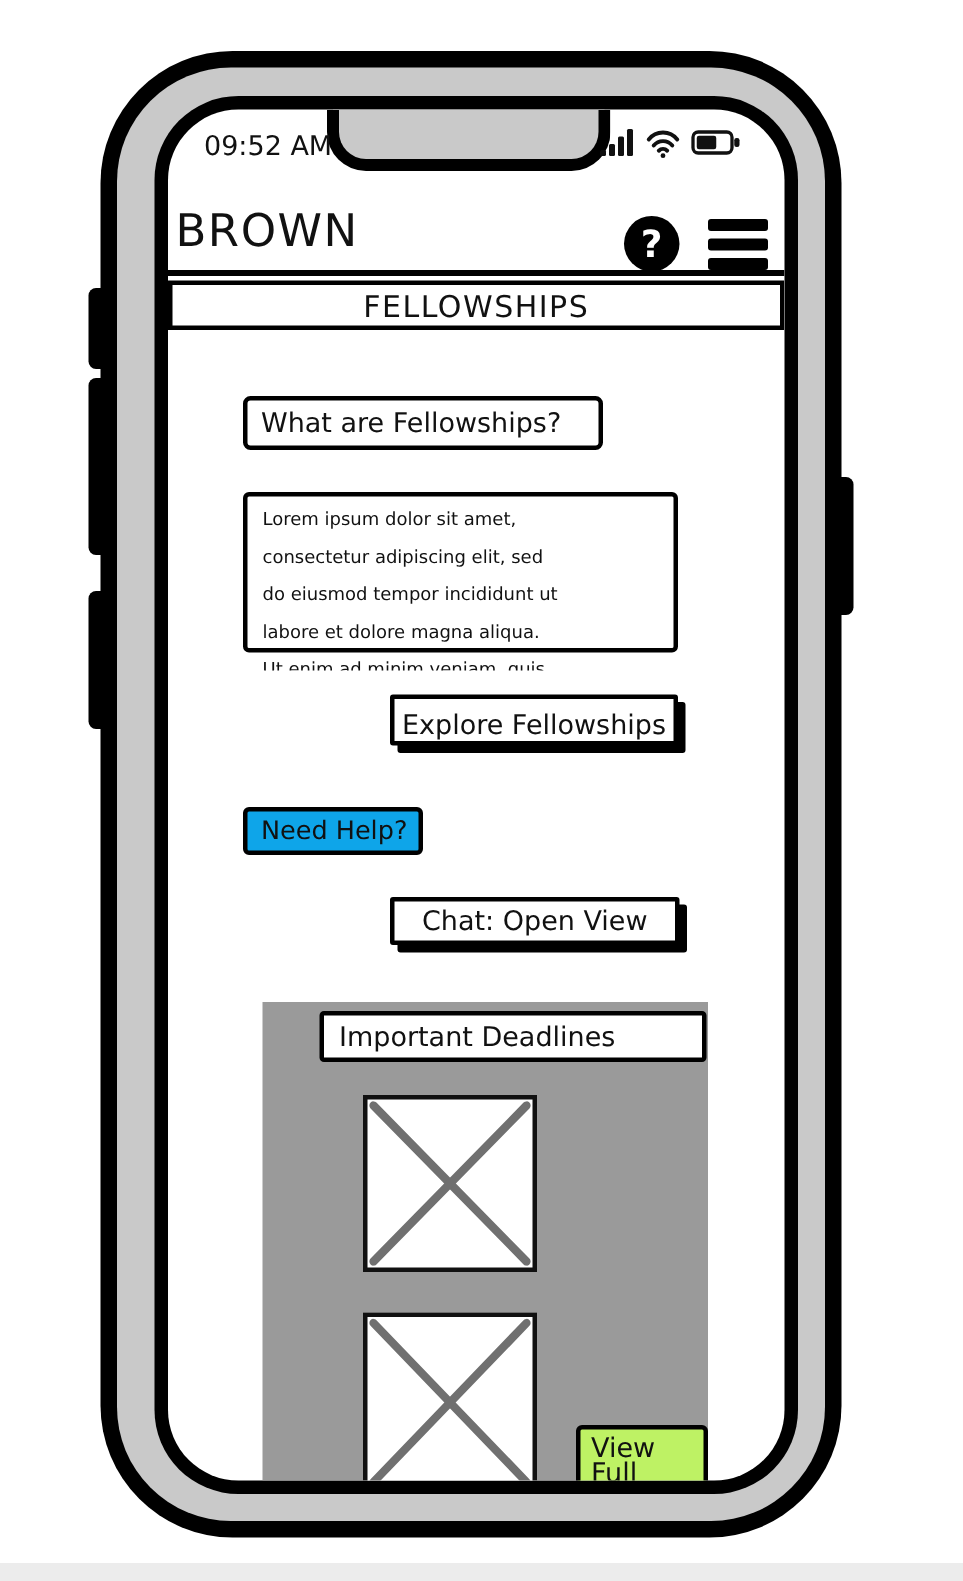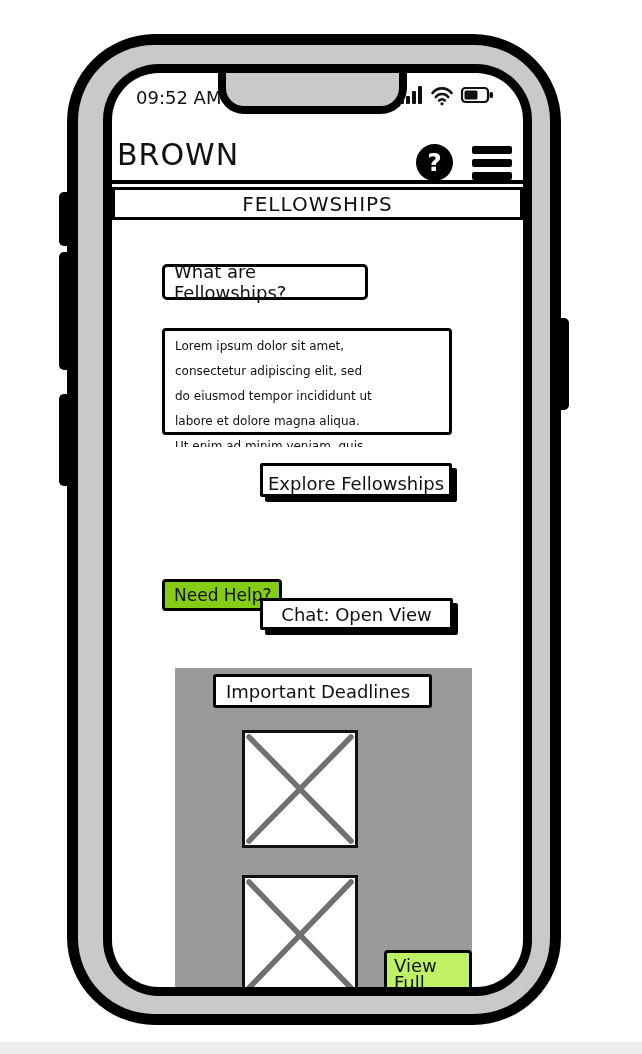--- a/index.html
+++ b/index.html
@@ -36,46 +36,46 @@
   .menu-btn { position:absolute; left:360px; top:73px; width:40px; height:34px; cursor:pointer; }
   .menu-btn .bar { height:8px; background:#000; border-radius:2px; margin-bottom:5px; }
   .menu-btn .bar:last-child { margin-bottom:0; }
   .header-divider { position:absolute; left:0; top:107px; width:411px; height:4px; background:#000; }
 
   .title-bar { position:absolute; left:0; top:114px; width:411px; height:33px;
     background:#fff; border:3px solid #000; display:flex; align-items:center;
     justify-content:center; font-size:20px; letter-spacing:1px; }
 
   
-  .what-box { position:absolute; left:50px; top:191px; width:206px; height:36px;
+  .what-box { position:absolute; left:50px; top:191px; width:240px; height:36px;
     border:3px solid #000; border-radius:5px; display:flex; align-items:center;
     padding-left:9px; font-size:18px; background:#fff; }
 
   .lorem-wrap { position:absolute; left:50px; top:255px; width:290px; height:119px;
     overflow:hidden; }
   .lorem-text { position:absolute; left:0; top:0; width:290px; padding:6px 8px 0 13px;
     font-size:12px; line-height:25px; }
   .lorem-text div { white-space:nowrap; }
   .lorem-border { position:absolute; left:0; top:0; width:290px; height:107px;
     border:3px solid #000; border-radius:4px; pointer-events:none; }
 
   .shadow-btn { position:absolute; background:#fff; border:3px solid #000;
     border-radius:2px; box-shadow:5px 5px 0 #000; display:flex; align-items:center;
     justify-content:center; font-size:18px; cursor:pointer; }
   .explore-btn { left:148px; top:390px; width:192px; height:34px;align-items:flex-end; }
   .chat-btn { left:148px; top:525px; width:193px; height:32px; }
 
   .need-help-box { position:absolute; left:50px; top:465px; width:120px; height:32px;
     border:3px solid #000; border-radius:4px; display:flex; align-items:center;
-    padding-left:9px; font-size:17px; background:#84cc16;margin-top:41px; }
+    padding-left:9px; font-size:17px; background:#0ea5e9; }
 
   
   .deadlines-panel { position:absolute; left:63px; top:595px; width:297px; height:319px;
     background:#9a9a9a; }
-  .deadlines-heading { position:absolute; left:38px; top:6px; width:219px; height:34px;
+  .deadlines-heading { position:absolute; left:38px; top:6px; width:258px; height:34px;
     background:#fff; border:3px solid #000; border-radius:3px; display:flex;
     align-items:center; padding-left:10px; font-size:18px; }
   .img-ph { position:absolute; left:67px; width:116px; background:#fff;
     border:3px solid #111; }
   .img-ph svg { display:block; width:100%; height:100%; }
   .ph1 { top:62px; height:118px; }
   .ph2 { top:207px; height:120px; }
   .view-cal-btn { position:absolute; left:209px; top:282px; width:88px; height:46px;
     background:#bef264; border:3px solid #000; border-radius:4px; padding:4px 0 0 7px;
     font-size:18px; line-height:17px; cursor:pointer; }

